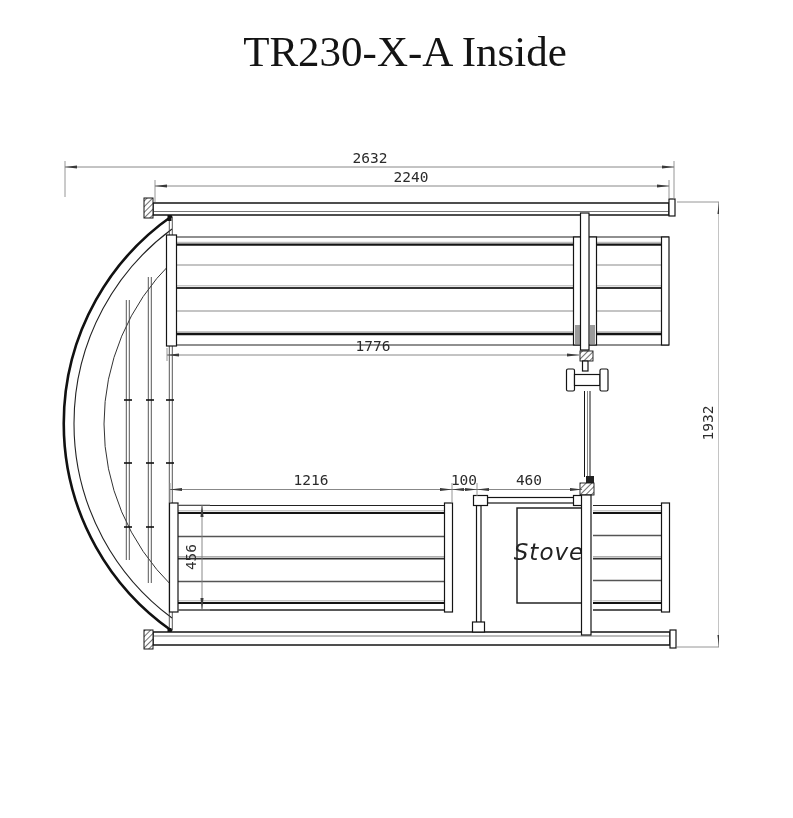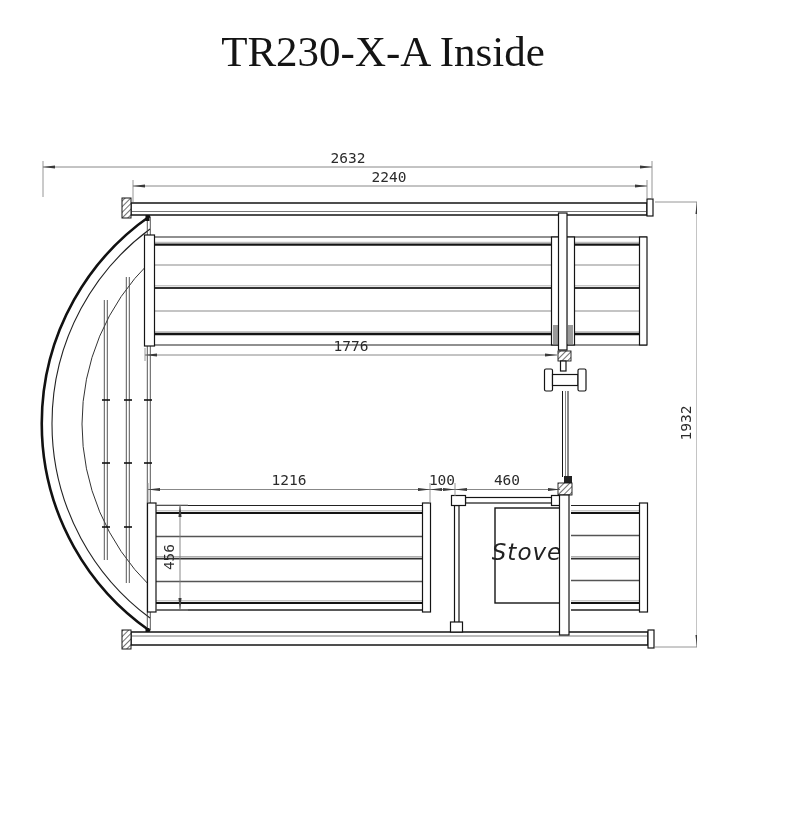--- a/index.html
+++ b/index.html
@@ -1,16 +1,16 @@
 <!DOCTYPE html>
 <html><head>
 <meta charset="utf-8">
 <style>
   html,body{margin:0;padding:0;background:#ffffff;}
-  .canvas{position:relative;width:697px;height:818px;background:#ffffff;overflow:hidden;font-family:"DejaVu Sans",sans-serif;}
+  .canvas{position:relative;width:697px;height:818px;background:#ffffff;overflow:hidden;font-family:"DejaVu Sans",sans-serif;margin-left:22px;}
   svg{display:block;}
   .title-text{font-family:"Liberation Serif",serif;font-size:43px;fill:#141414;}
   .dim-text{font-family:"DejaVu Sans Mono",monospace;font-size:14.5px;fill:#2b2b2b;}
   .stove-text{font-family:"DejaVu Sans",sans-serif;font-style:italic;font-size:23px;fill:#222;letter-spacing:1px;}
   .wall{fill:#ffffff;stroke:#141414;stroke-width:1.5;}
   .cap{stroke:#141414;stroke-width:1;}
   .part{fill:#ffffff;stroke:#141414;stroke-width:1.2;}
   .dimline{stroke:#7a7a7a;stroke-width:0.9;fill:none;}
   .witness{stroke:#8a8a8a;stroke-width:0.9;}
 </style>

